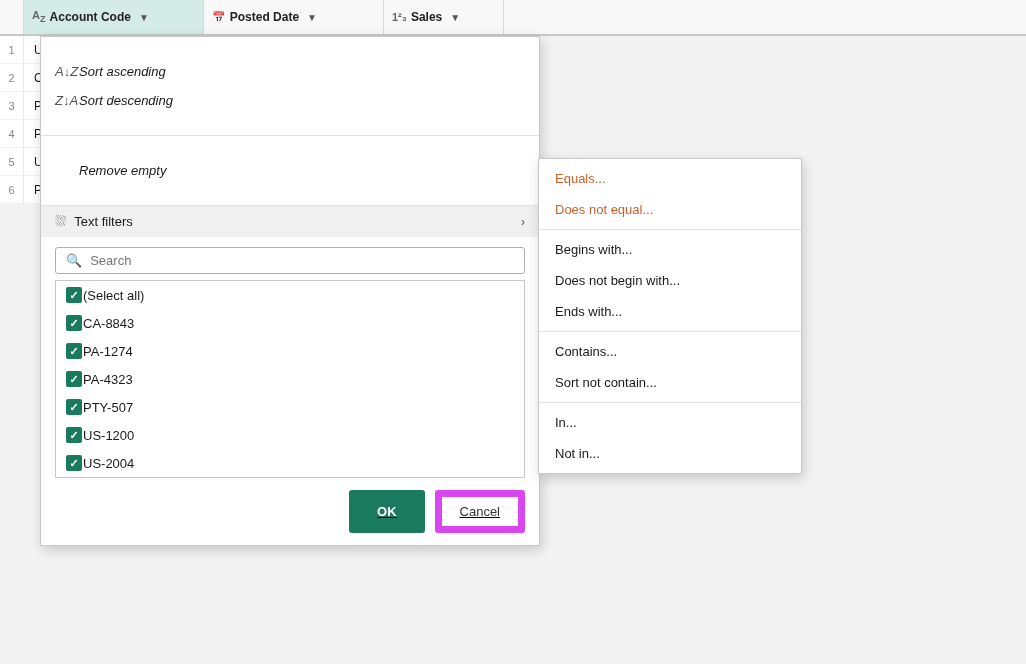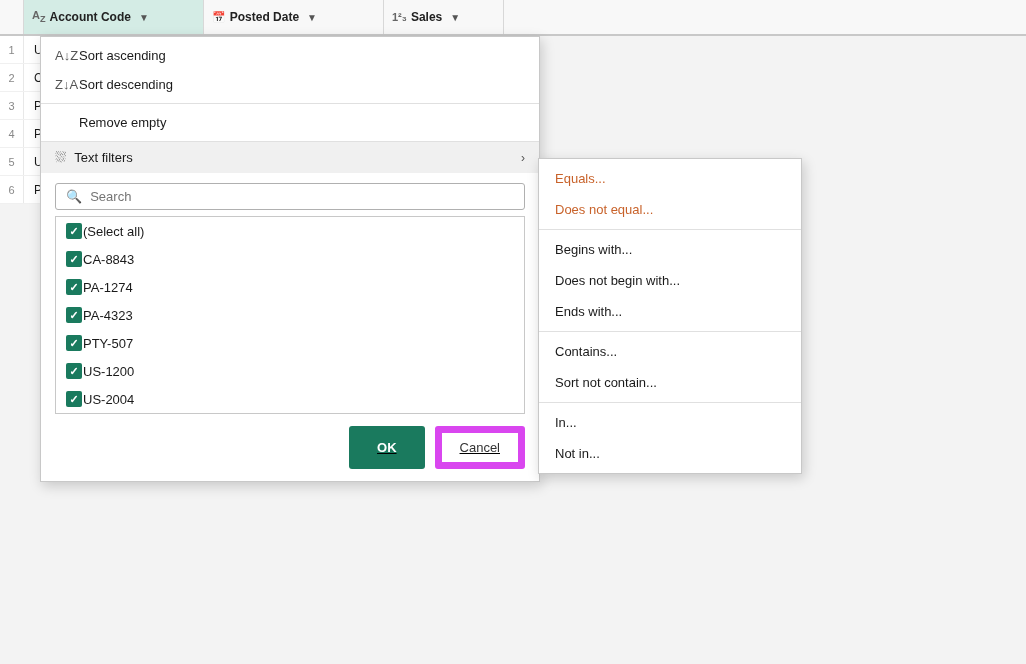--- a/index.html
+++ b/index.html
@@ -94,22 +94,23 @@
       top: 36px;
       left: 40px;
       width: 500px;
       background: #fff;
       border: 1px solid #c8c8c8;
       box-shadow: 2px 4px 12px rgba(0,0,0,0.18);
       z-index: 100;
     }
 
     .filter-menu-section {
-      padding: 4px 0;
+      padding: 20px 0;
       border-bottom: 1px solid #e0e0e0;
+      font-style: italic;
     }
 
     .filter-menu-item {
       display: flex;
       align-items: center;
       padding: 7px 14px;
       gap: 8px;
       cursor: pointer;
       font-size: 13px;
       color: #1a1a1a;

